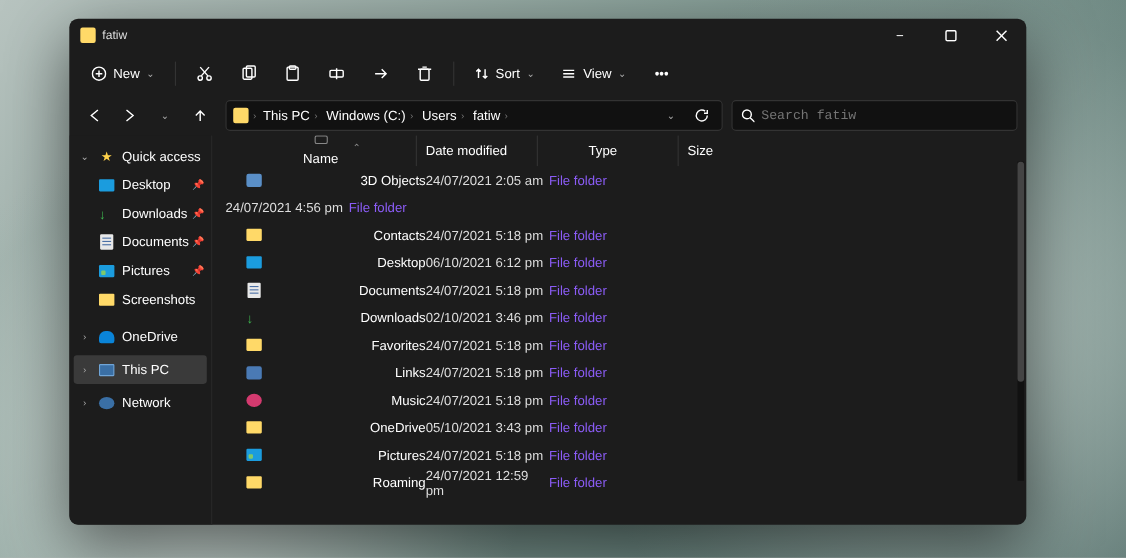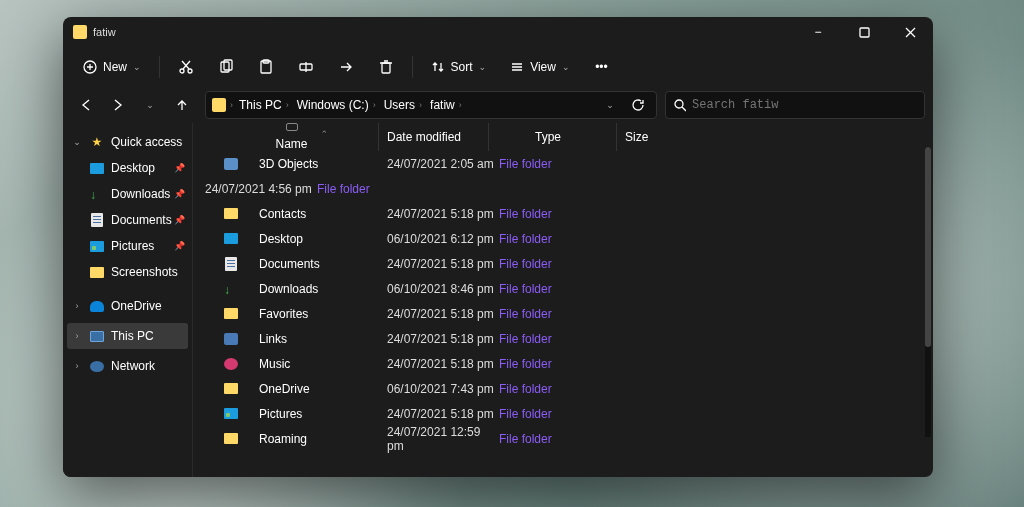--- a/index.html
+++ b/index.html
@@ -59,21 +59,21 @@
 .cols{height:28px;display:flex;align-items:center;padding-left:12px;border-bottom:0;color:#ccc;}
 .cols .col{display:flex;align-items:center;gap:6px;border-right:1px solid #333;height:100%;padding-left:8px;}
 .cols .chk{width:12px;height:12px;border:1px solid #888;border-radius:2px;}
 .cols .c-name{width:174px;position:relative;padding-left:0;flex-direction:column;}
 .cols .c-name .sort{position:absolute;right:50px;top:6px;color:#888;font-size:9px;}
 .cols .c-date{width:110px;}
 .cols .c-type{width:90px;margin-left:38px;}
 .cols .c-size{width:60px;border-right:none;}
 .rows{flex:1;overflow-y:auto;padding-left:12px;}
 .row{height:25px;display:flex;align-items:center;}
-.row .rname{width:182px;display:flex;align-items:center;gap:20px;padding-left:18px;}
+.row .rname{width:182px;display:flex;align-items:center;gap:20px;padding-left:18px;justify-content:space-between;}
 .row .rname .ric{width:16px;height:14px;display:flex;align-items:center;justify-content:center;}
 .row .rdate{width:112px;color:#ddd;}
 .row .rtype{width:92px;color:#8b5cf6;}
 .row .rsize{width:60px;}
 .status{height:22px;background:#1c1c1c;border-top:1px solid #2a2a2a;display:flex;align-items:center;padding:0 10px;color:#ccc;font-size:11px;}
 .status .spacer{flex:1;}
 .status .vbtn{width:18px;height:16px;margin-left:2px;display:flex;align-items:center;justify-content:center;background:#333;border-radius:2px;}
 .status .vbtn.act{background:#555;}
 .scroll-ind{position:absolute;right:2px;top:130px;width:6px;height:290px;background:#111;}
 .scroll-ind::after{content:"";position:absolute;width:6px;height:200px;top:0;background:#444;border-radius:3px;}
@@ -371,21 +371,21 @@
             <div class="rtype">File folder</div>
             <div class="rsize"></div>
           </div>
           <div class="row">
             <div class="rname">
               <span class="ric">
                 <span class="dlico"></span>
               </span>
               <span>Downloads</span>
             </div>
-            <div class="rdate">06/10/2021 8:46 pm</div>
+            <div class="rdate">02/10/2021 3:46 pm</div>
             <div class="rtype">File folder</div>
             <div class="rsize"></div>
           </div>
           <div class="row">
             <div class="rname">
               <span class="ric">
                 <span class="fold-y"></span>
               </span>
               <span>Favorites</span>
             </div>
@@ -415,21 +415,21 @@
             <div class="rtype">File folder</div>
             <div class="rsize"></div>
           </div>
           <div class="row">
             <div class="rname">
               <span class="ric">
                 <span class="fold-y"></span>
               </span>
               <span>OneDrive</span>
             </div>
-            <div class="rdate">06/10/2021 7:43 pm</div>
+            <div class="rdate">05/10/2021 3:43 pm</div>
             <div class="rtype">File folder</div>
             <div class="rsize"></div>
           </div>
           <div class="row">
             <div class="rname">
               <span class="ric">
                 <span class="picico"></span>
               </span>
               <span>Pictures</span>
             </div>

